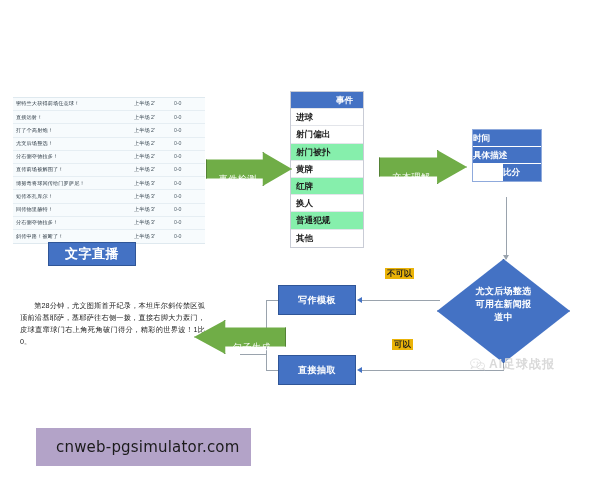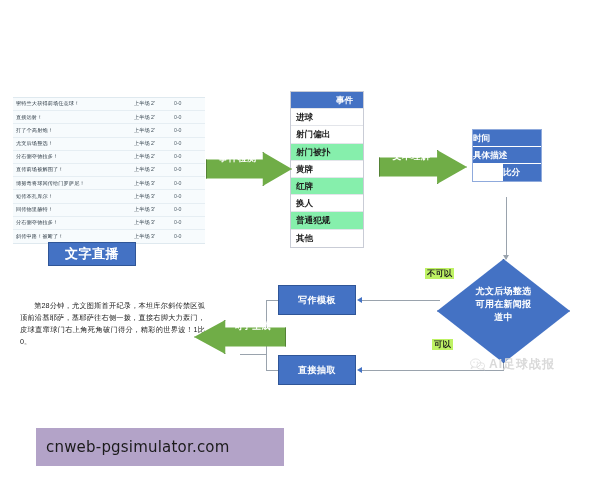--- a/index.html
+++ b/index.html
@@ -83,22 +83,22 @@
     font-size:8.6px;font-weight:bold;
     border-bottom:1px solid #ffffff;
     box-sizing:border-box;
     white-space:nowrap;
   }
   .attr-row:last-child{border-bottom:none;margin-left:30px;}
 
   
   .garrow{
     position:absolute;
-    display:flex;align-items:flex-start;
-    color:#ffffff;font-size:9px;font-weight:bold;
+    display:flex;align-items:flex-end;
+    color:#ffffff;font-size:9px;font-weight:normal;
     letter-spacing:.5px;
   }
   .garrow .lbl{position:relative;z-index:2;width:100%;text-align:center;}
   .garrow.right .shape{
     position:absolute;left:0;top:0;width:100%;height:100%;
     background:#70ad47;border:1px solid #548235;
     box-sizing:border-box;
     clip-path:polygon(0 22%,66% 22%,66% 0,100% 50%,66% 100%,66% 78%,0 78%);
     z-index:1;
   }
@@ -140,21 +140,21 @@
   }
   .arrowhead-down{
     position:absolute;width:0;height:0;
     border-left:3px solid transparent;
     border-right:3px solid transparent;
     border-top:5px solid #9aa3ad;
   }
 
   .edge-label{
     position:absolute;font-size:8.4px;color:#1d1d1d;font-weight:bold;
-    background:#bef264;padding:0 2px;white-space:nowrap;margin-left:40px;
+    background:#eab308;padding:0 2px;white-space:nowrap;
   }
   #label-cannot{left:385px;top:268px;}
   #label-can{left:392px;top:339px;}
 
   
   .para{
     position:absolute;left:20px;top:300px;width:185px;
     font-size:7.2px;line-height:12px;color:#1a1a1a;
     text-align:justify;letter-spacing:.05px;
   }
@@ -165,25 +165,25 @@
     position:absolute;left:470px;top:356px;
     display:flex;align-items:center;gap:4px;
     color:#d9d9d9;font-size:12px;font-weight:bold;
     letter-spacing:1px;
     user-select:none;
   }
   .wm-icon{width:15px;height:13px;display:block;}
 
   
   .urlbar{
-    position:absolute;left:36px;top:428px;width:248px;height:38px;
+    position:absolute;left:36px;top:428px;width:215px;height:38px;
     background:#b3a3c8;
     display:flex;align-items:center;
     box-sizing:border-box;
-    padding-left:10px;
+    padding-left:20px;
   }
   .urlbar .u-text{
     font-size:15px;color:#1b1b1b;
     font-family:"DejaVu Sans",sans-serif;
     letter-spacing:.2px;
   }
 </style>
 </head>
 <body>
 

